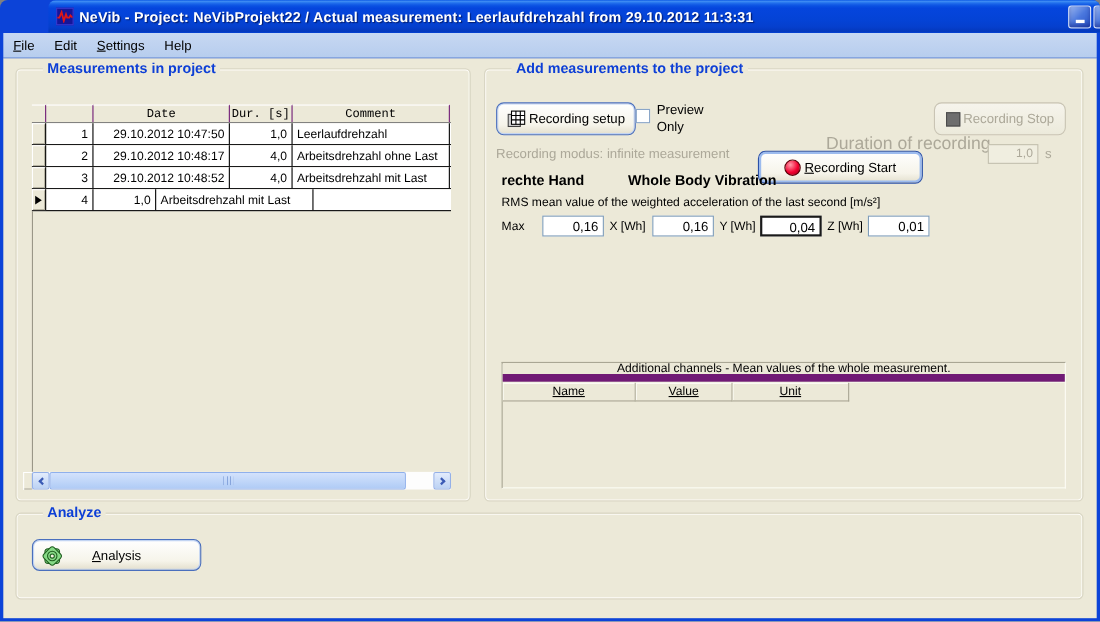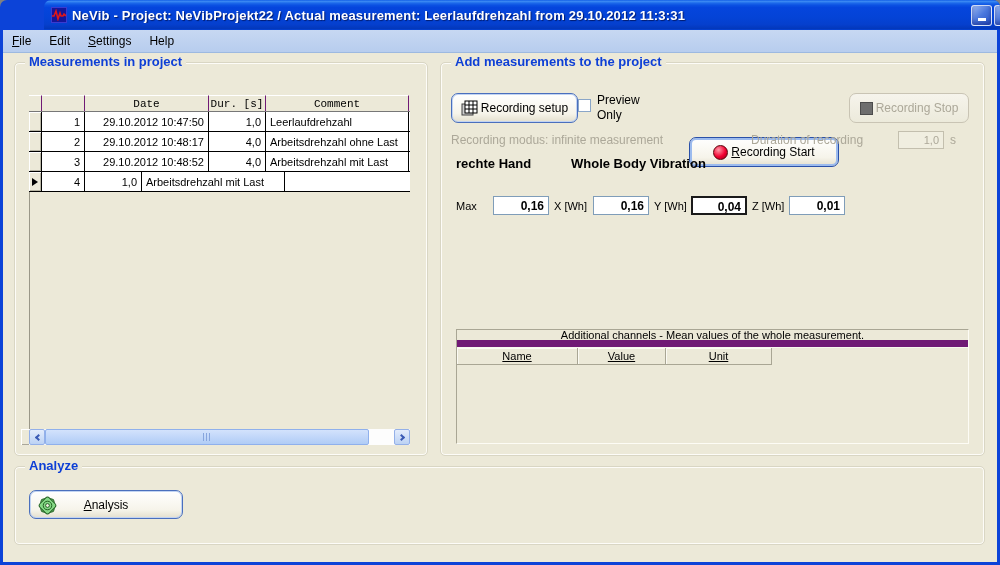--- a/index.html
+++ b/index.html
@@ -51,21 +51,21 @@
   .client {
     position:absolute; left:3px; top:53px; width:994px; height:509px;
     background:#ece9d8;
   }
 
   .groupbox {
     position:absolute; border:1px solid #d9d6c4; border-radius:5px;
     box-shadow:inset 0 0 0 1px #fdfcf8;
   }
   .group-title {
-    position:absolute; top:-9px; left:10px; padding:0 4px; background:#ece9d8;
+    position:absolute; top:-9px; left:24px; padding:0 4px; background:#ece9d8;
     color:#0d3fd6; font-weight:bold; font-size:13px; white-space:nowrap;
   }
 
   
   .mtable { position:absolute; left:14px; top:32px; width:381px; font-size:11px; }
   .m-head { display:flex; height:17px; background:#ece9d8; border-bottom:1px solid #777; }
   .m-head .hc {
     display:flex; align-items:center; justify-content:center;
     border-right:1px solid #701a75; border-top:1px solid #fff; color:#000;font-family:Liberation Mono, monospace;
   }
@@ -129,21 +129,21 @@
   .gray { color:#aca899; }
   .lbl { position:absolute; white-space:nowrap; }
 
   .duration-box {
     position:absolute; width:46px; height:18px; border:1px solid #c3bfae; background:#f0eee0;
     font-size:11px; color:#aca899; text-align:right; padding:2px 4px; 
   }
 
   .val-box {
     position:absolute; width:56px; height:19px; background:#fff; border:1px solid #7f9db9;
-    font-size:12px; font-weight:bold; text-align:right; padding:2px 4px; color:#000;
+    font-size:12px; font-weight:normal; text-align:right; padding:2px 4px; color:#000;
   }
   .val-box.hl { border:2px solid #1a1a1a; }
 
   
   .channels {
     position:absolute; left:15px; top:266px; width:513px; height:115px;
     border:1px solid; border-color:#a9a694 #fdfcf5 #fdfcf5 #a9a694; background:#ece9d8;
     font-size:11px;
   }
   .ch-title { height:17px; display:flex; align-items:center; justify-content:center;
@@ -272,26 +272,27 @@
         <span class="icon-record"></span>
         <span><span class="u">R</span><span>ecording Start</span></span>
       </div>
 
       <div class="xp-btn disabled" style="left:408px; top:30px; width:120px;">
         <span class="icon-stop"></span>
         <span>Recording Stop</span>
       </div>
 
       <div class="lbl gray" style="left:10px; top:70px; font-size:12px;">Recording modus: infinite measurement</div>
-      <div class="lbl gray" style="left:310px; top:70px; font-size:12px;">Duration of recording</div>
+      <div class="lbl gray" style="left:310px; top:59px; font-size:16px;">Duration of recording</div>
       <div class="duration-box" style="left:457px; top:68px;">1,0</div>
       <div class="lbl gray" style="left:509px; top:70px; font-size:12px;">s</div>
 
       <div class="lbl" style="left:15px; top:93px; font-size:13px; font-weight:bold;">rechte Hand</div>
       <div class="lbl" style="left:130px; top:93px; font-size:13px; font-weight:bold;">Whole Body Vibration</div>
+      <div class="lbl" style="left:15px; top:115px; font-size:11px;">RMS mean value of the weighted acceleration of the last second [m/s²]</div>
 
       <div class="lbl" style="left:15px; top:137px; font-size:11px;">Max</div>
       <div class="val-box" style="left:52px; top:133px;">0,16</div>
       <div class="lbl" style="left:113px; top:137px; font-size:11px;">X [Wh]</div>
       <div class="val-box" style="left:152px; top:133px;">0,16</div>
       <div class="lbl" style="left:213px; top:137px; font-size:11px;">Y [Wh]</div>
       <div class="val-box hl" style="left:250px; top:133px;">0,04</div>
       <div class="lbl" style="left:311px; top:137px; font-size:11px;">Z [Wh]</div>
       <div class="val-box" style="left:348px; top:133px;">0,01</div>
 

